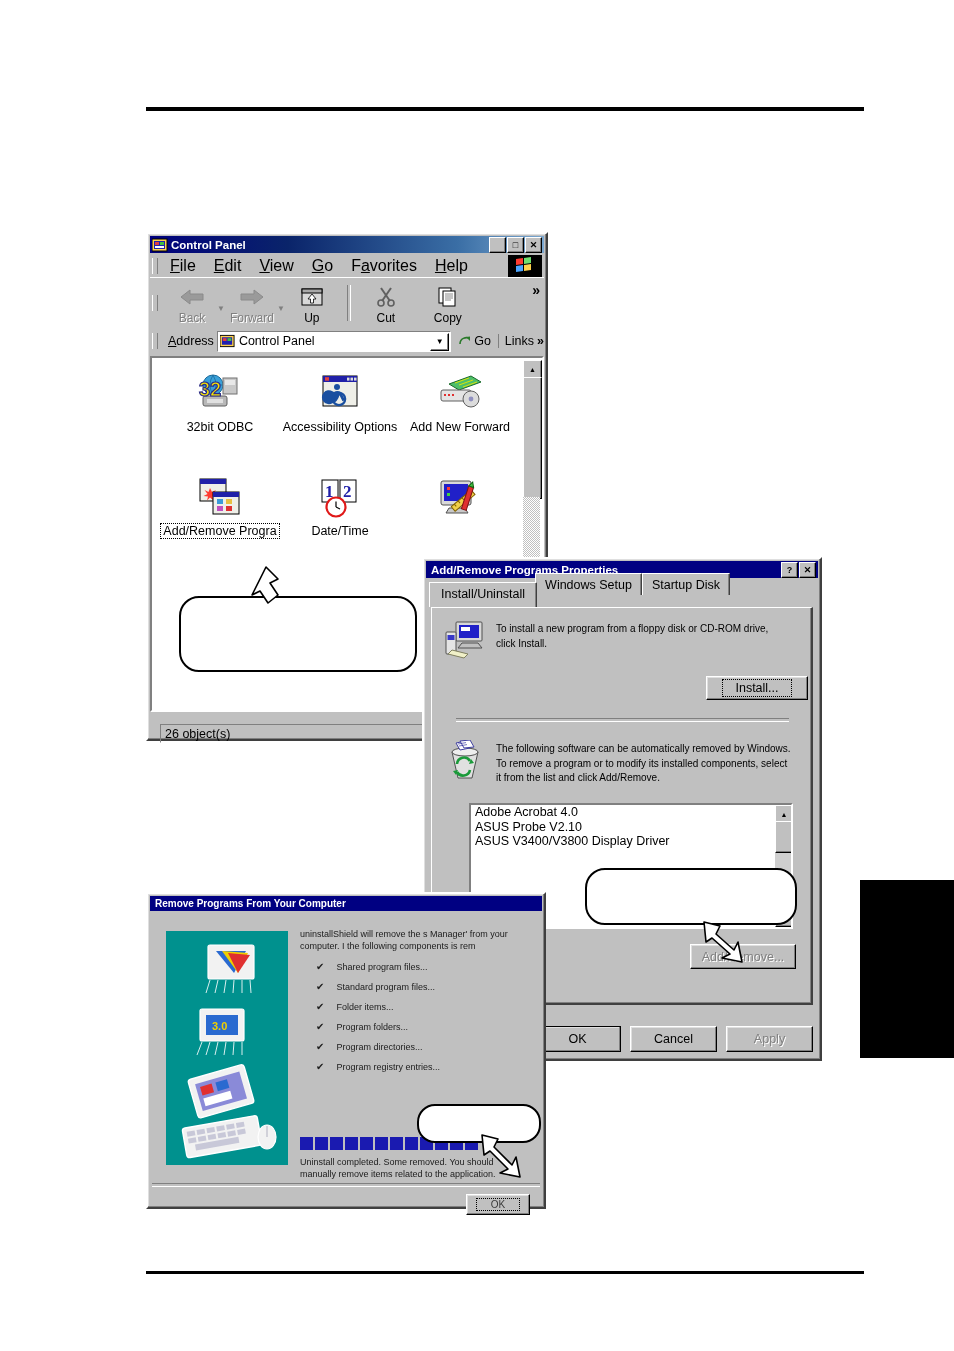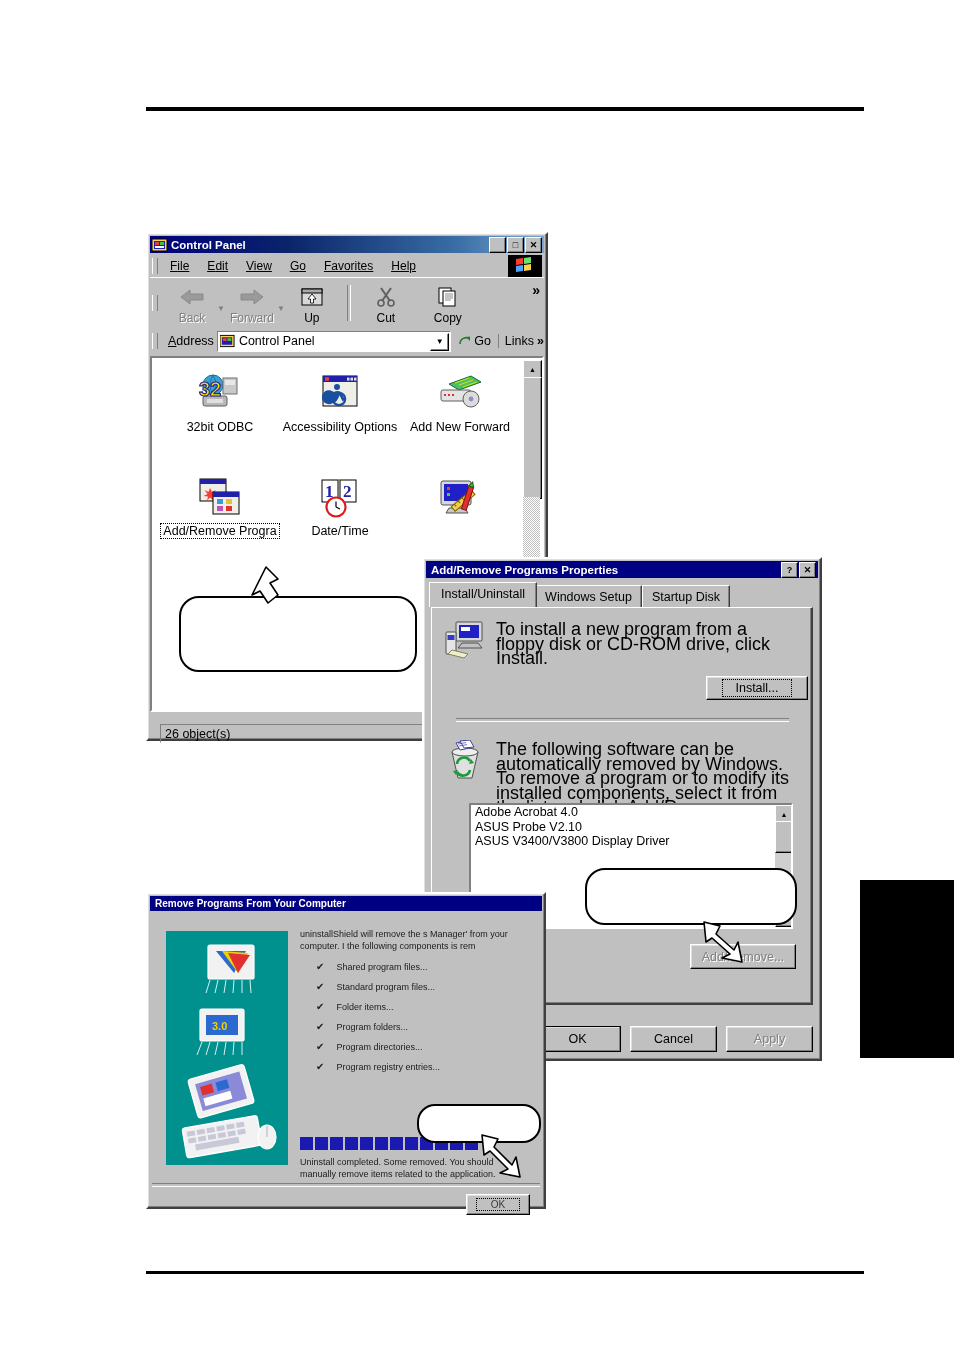--- a/index.html
+++ b/index.html
@@ -47,21 +47,21 @@
   .glyph-min span{align-items:flex-end;padding-bottom:2px;font-size:13px;line-height:6px;}
 
   
   .sunken{border-top:1px solid #808080;border-left:1px solid #808080;border-right:1px solid #ffffff;border-bottom:1px solid #ffffff;}
   .sunken2{border:2px solid;border-color:#808080 #ffffff #ffffff #808080;}
   .raised{border-top:1px solid #ffffff;border-left:1px solid #ffffff;border-right:1px solid #000;border-bottom:1px solid #000;box-shadow:inset -1px -1px 0 #808080;}
 
   
   #control-panel{left:146px;top:232px;width:398px;height:505px;}
   #cp-menubar{margin:0 2px;height:21px;display:flex;align-items:center;position:relative;}
-  .menu-item{padding:2px 9px;font-size:12px;white-space:nowrap;text-decoration:underline;}
+  .menu-item{padding:2px 9px;font-size:16px;white-space:nowrap;}
   .menu-item u{text-decoration:underline;}
   .mgrip{width:4px;height:16px;border-left:1px solid #fff;border-right:1px solid #808080;margin:0 3px 0 2px;}
   #cp-logo{position:absolute;right:2px;top:0px;width:34px;height:22px;background:#000;overflow:hidden;}
 
   #cp-toolbar{margin:1px 2px 0;height:50px;display:flex;align-items:center;position:relative;
      border-top:1px solid #fff;}
   .tbtn{width:62px;height:46px;display:flex;flex-direction:column;align-items:center;justify-content:center;padding-top:4px;}
   .tbtn .lbl{font-size:12px;margin-top:3px;}
   .tbtn.disabled .lbl{color:#808080;text-shadow:1px 1px 0 #fff;}
   .tbar-sep{width:2px;height:36px;border-left:1px solid #808080;border-right:1px solid #fff;margin:0 4px;}
@@ -96,27 +96,27 @@
   
   #arp-dialog{left:422px;top:557px;width:396px;height:500px;}
   #arp-tabstrip{margin:7px 7px 0;height:22px;display:flex;align-items:flex-end;position:relative;z-index:2;}
   .tab{
     height:20px;padding:1px 9px 0;font-size:12.5px;display:flex;align-items:center;
     background:#c0c0c0;border-top:1px solid #fff;border-left:1px solid #fff;border-right:1px solid #404040;
     position:relative;
   }
   .tab.active{height:22px;margin:0 -2px 0 -2px;padding:0 11px 2px;font-weight:normal;z-index:3;
     border-bottom:none;box-shadow:inset -1px 0 0 #808080;}
-  .tab.inactive{margin-bottom:0px;box-shadow:inset -1px 0 0 #808080;}
+  .tab.inactive{margin-bottom:12px;box-shadow:inset -1px 0 0 #808080;}
   #arp-panel{margin:0 7px 0;height:395px;background:#c0c0c0;position:relative;
      border-top:1px solid #fff;border-left:1px solid #fff;border-right:2px solid #404040;border-bottom:2px solid #404040;
      box-shadow: inset -1px -1px 0 #808080;}
   .arp-row{display:flex;padding:12px 14px 0 12px;}
   .arp-icon{width:44px;height:40px;flex:none;margin-right:8px;position:relative;}
-  .arp-text{font-size:18px;line-height:14.5px;}
+  .arp-text{font-size:10px;line-height:14.5px;}
   .btn{
     background:#c0c0c0;font-size:12.5px;display:flex;align-items:center;justify-content:center;
     border-top:1px solid #ffffff;border-left:1px solid #ffffff;border-right:1px solid #000;border-bottom:1px solid #000;
     box-shadow: inset -1px -1px 0 #808080, inset 1px 1px 0 #dfdfdf;
   }
   .btn.default{border:1px solid #000;}
   .btn .inner{border:1px dotted #000;padding:1px 12px;}
   .btn.disabled{color:#808080;text-shadow:1px 1px 0 #fff;}
   .hsep{height:2px;border-top:1px solid #808080;border-bottom:1px solid #ffffff;}
   #arp-list{background:#fff;position:relative;overflow:hidden;margin-left:17px;}

